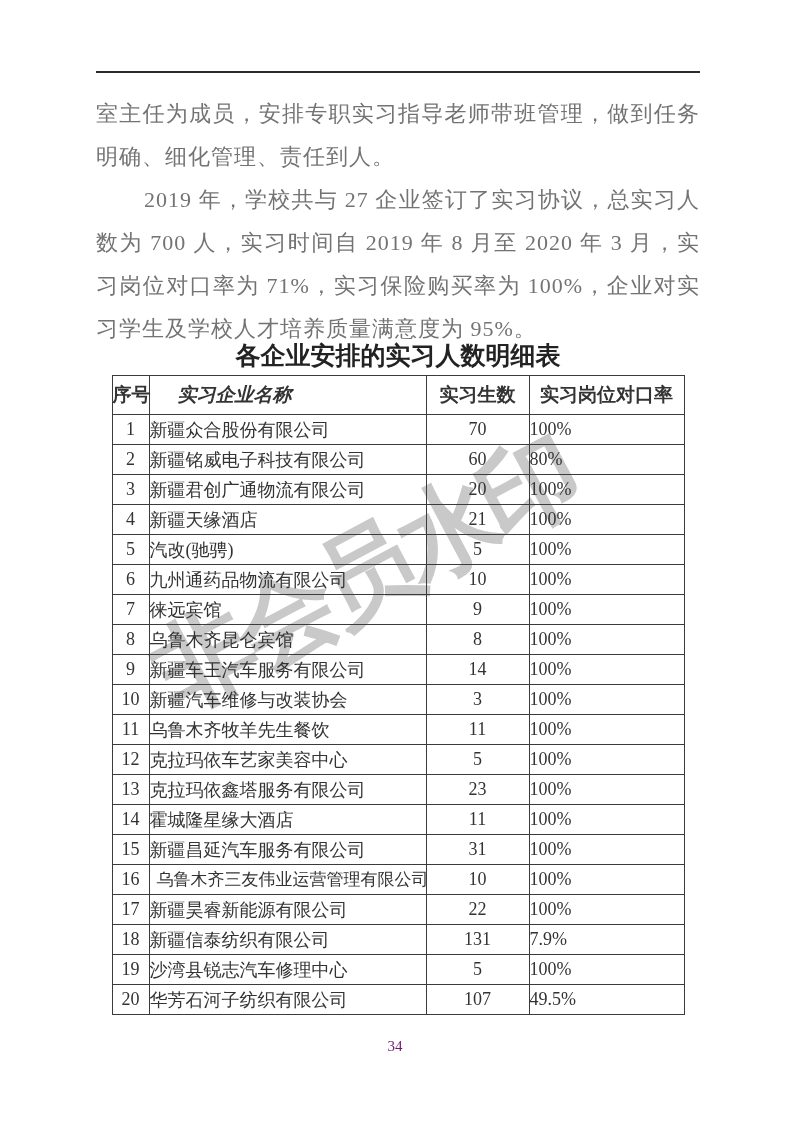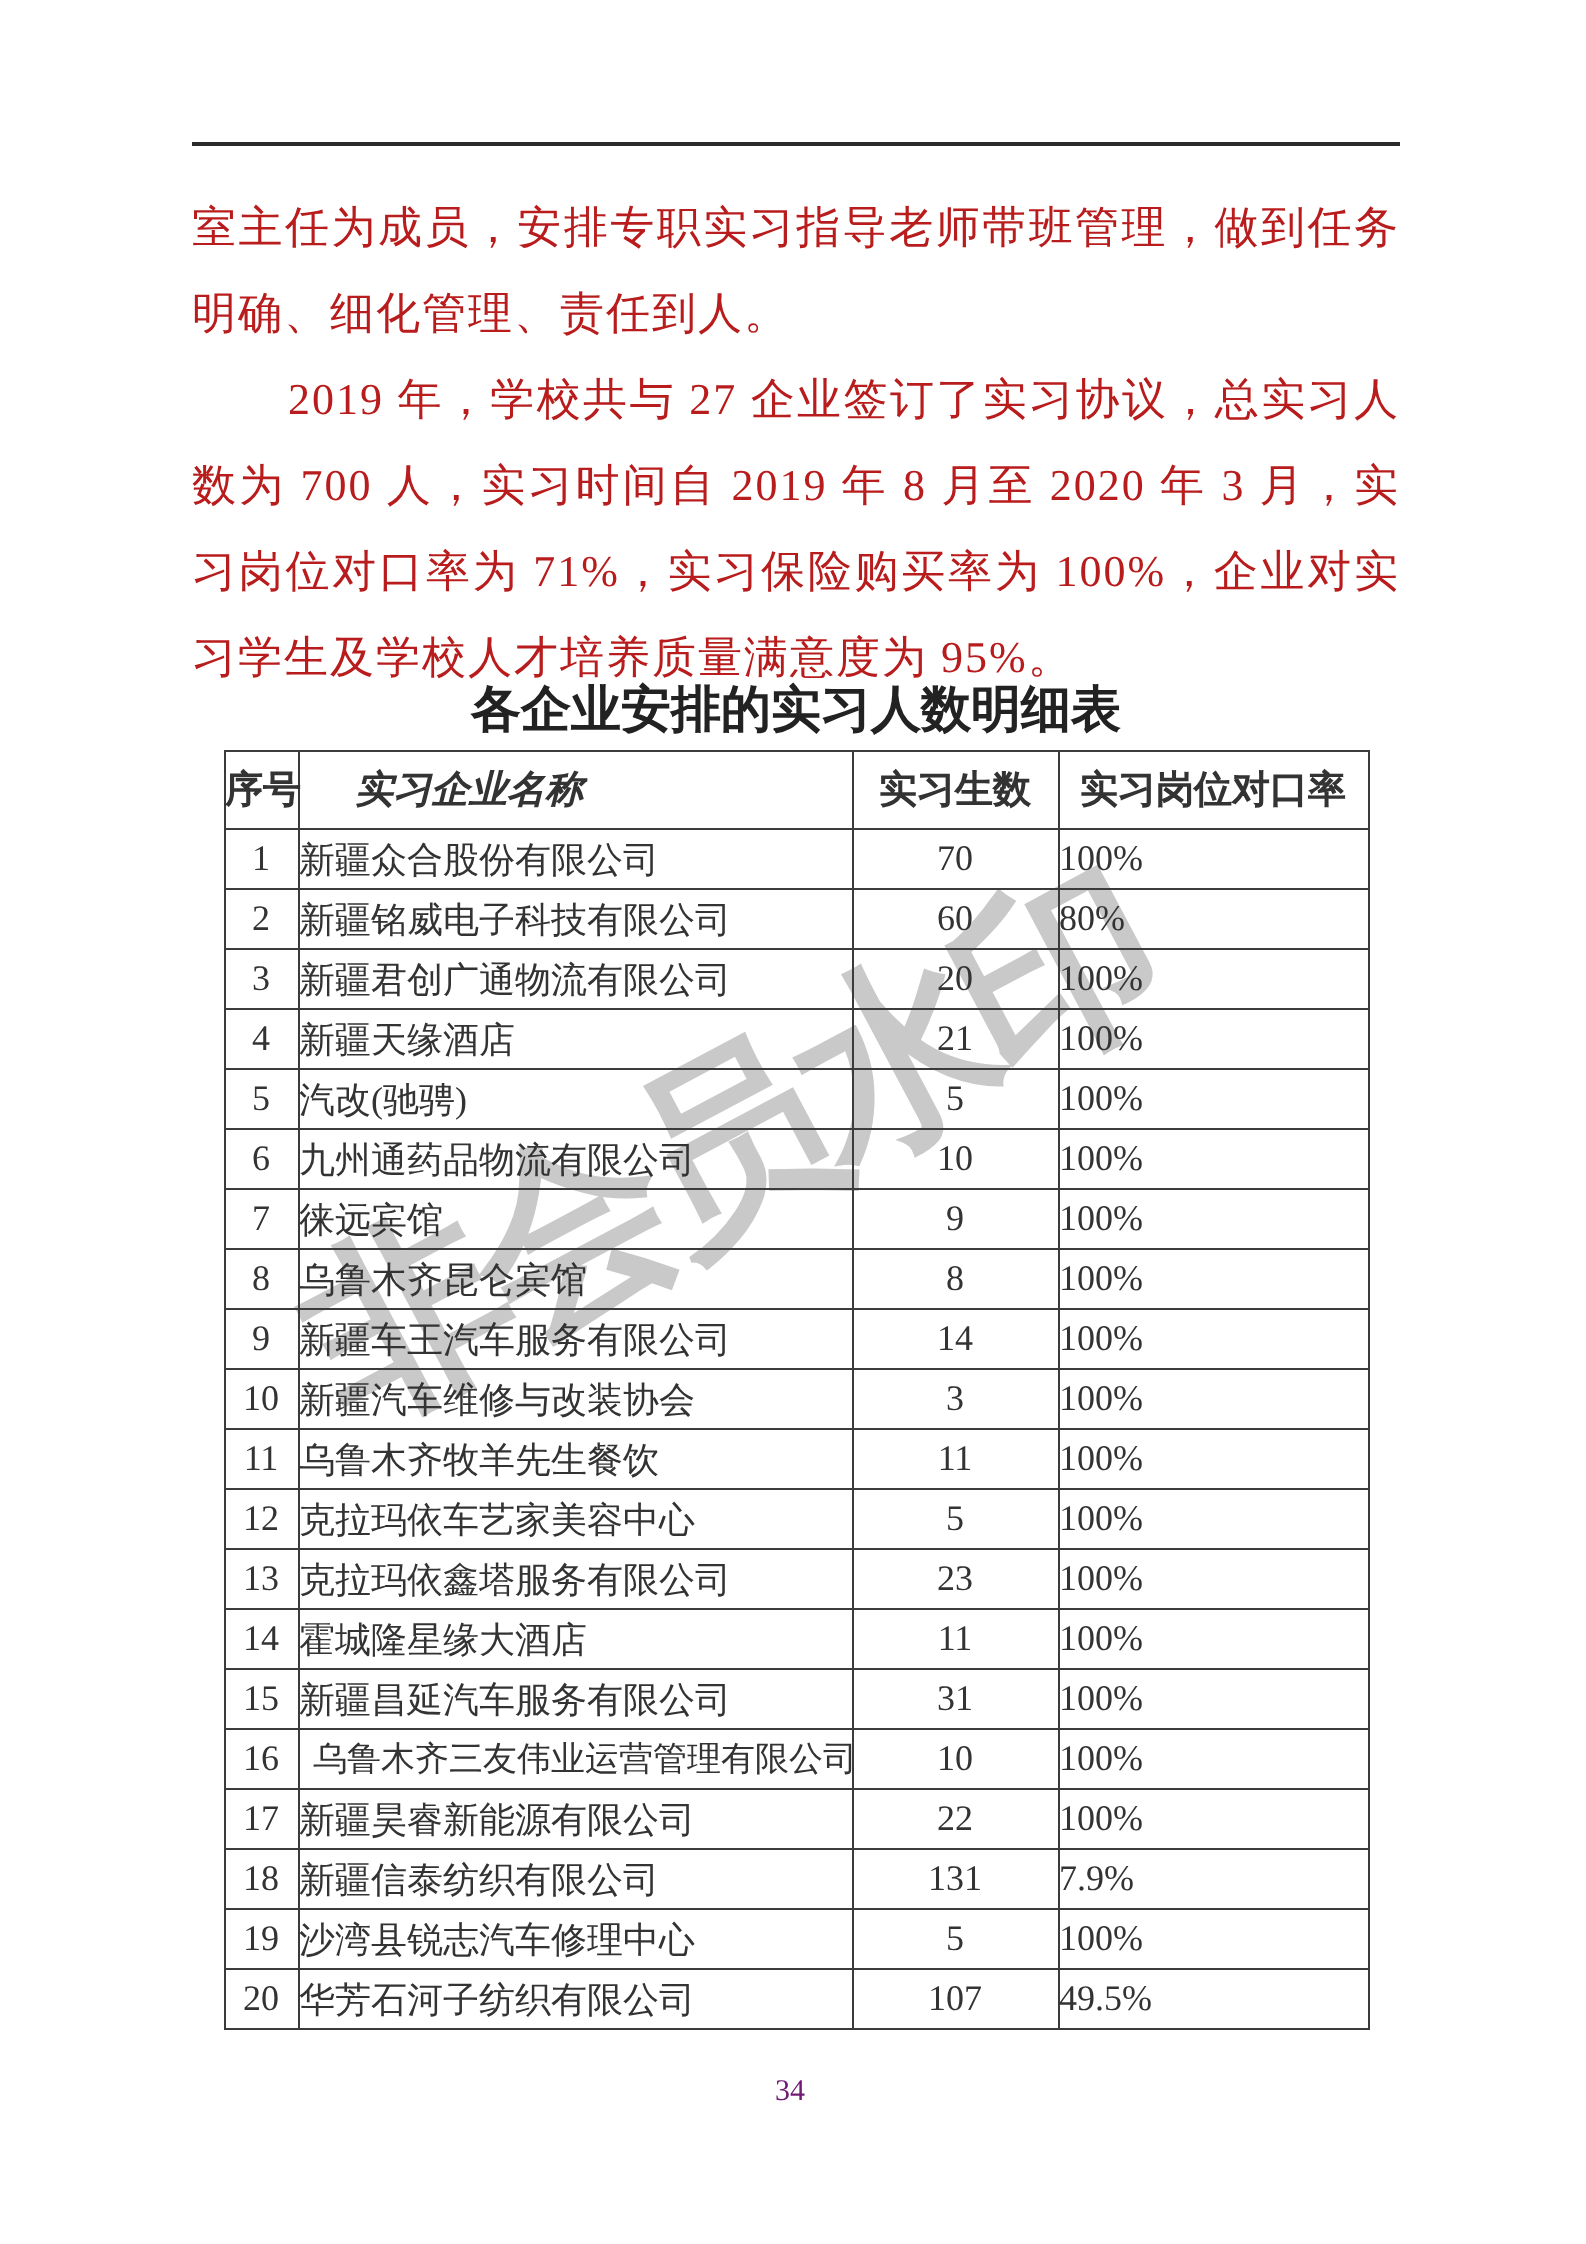--- a/index.html
+++ b/index.html
@@ -26,21 +26,21 @@
     z-index:0;pointer-events:none;
   }
   .content{
     position:absolute;left:96px;top:92px;width:604px;z-index:1;
   }
   p.body-text{
     margin:0;
     font-size:22px;line-height:43px;
     letter-spacing:1px;
     text-align:justify;text-justify:inter-ideograph;
-    color:#b91c1c;
+    color:#737373;
   }
   p.indent{text-indent:48px;}
   .table-title{
     margin:-6px 0 0 0;
     line-height:24px;
     font-size:25px;font-weight:bold;
     text-align:center;color:#222222;
   }
   table.detail{
     border-collapse:collapse;table-layout:fixed;

